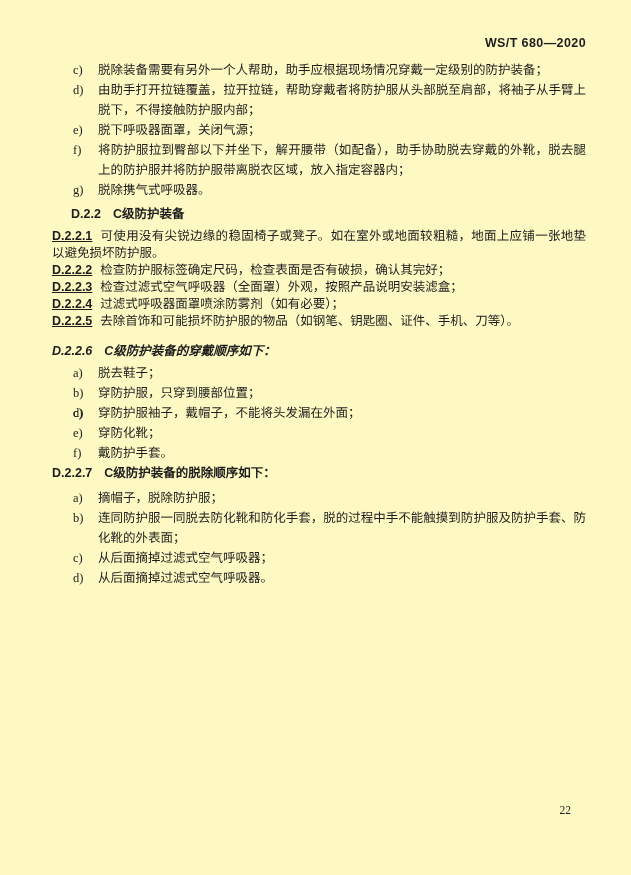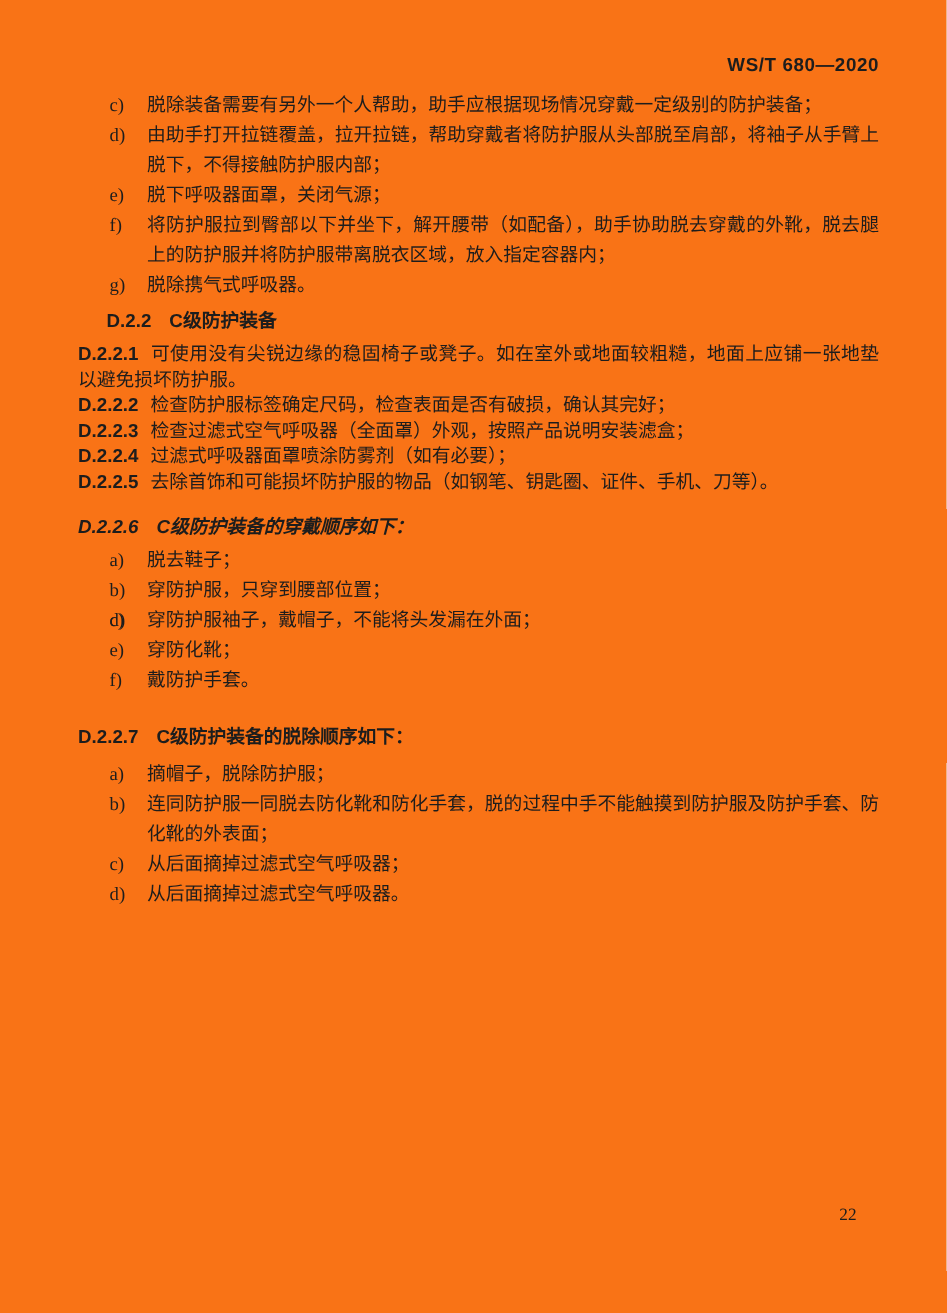--- a/index.html
+++ b/index.html
@@ -1,21 +1,21 @@
 <!DOCTYPE html>
 <html lang="zh-CN"><head>
 <meta charset="utf-8">
 <style>
   html, body { margin: 0; padding: 0; background: #e8e8e8; }
   .page {
     position: relative;
     width: 631px;
     height: 875px;
     margin: 0 auto;
-    background: #f97316;
+    background: #fef9c3;
     color: #1d1d1d;
     font-family: "Liberation Serif", "DejaVu Serif", serif;
     font-size: 12.5px;
     overflow: hidden;
   }
   .header {
     position: absolute;
     top: 36px;
     right: 45px;
     font-family: "Liberation Sans", "DejaVu Sans", sans-serif;
@@ -44,30 +44,31 @@
   }
   .clause-heading {
     font-family: "Liberation Sans", "DejaVu Sans", sans-serif;
     font-weight: 700;
     font-size: 12.5px;
     line-height: 17px;
   }
   .clause-heading .c-num { margin-right: 12px; }
   .h-d22  { margin: 6px 0 5px 0; padding-left: 19px; }
   .h-d226 { margin: 13px 0 3px 0; font-style: italic; }
-  .h-d227 { margin: 20px 0 6px 0; }
+  .h-d227 { margin: 2px 0 6px 0; }
   .clause {
     margin: 0;
     line-height: 17px;
     text-align: justify;
   }
   .clause .c-num {
     font-family: "Liberation Sans", "DejaVu Sans", sans-serif;
     font-weight: 700;
     margin-right: 8px;
+    text-decoration: underline;
   }
   .footer-pagenum {
     position: absolute;
     top: 804px;
     right: 60px;
     font-size: 11.5px;
     line-height: 13px;
   }
 </style>
 </head>

